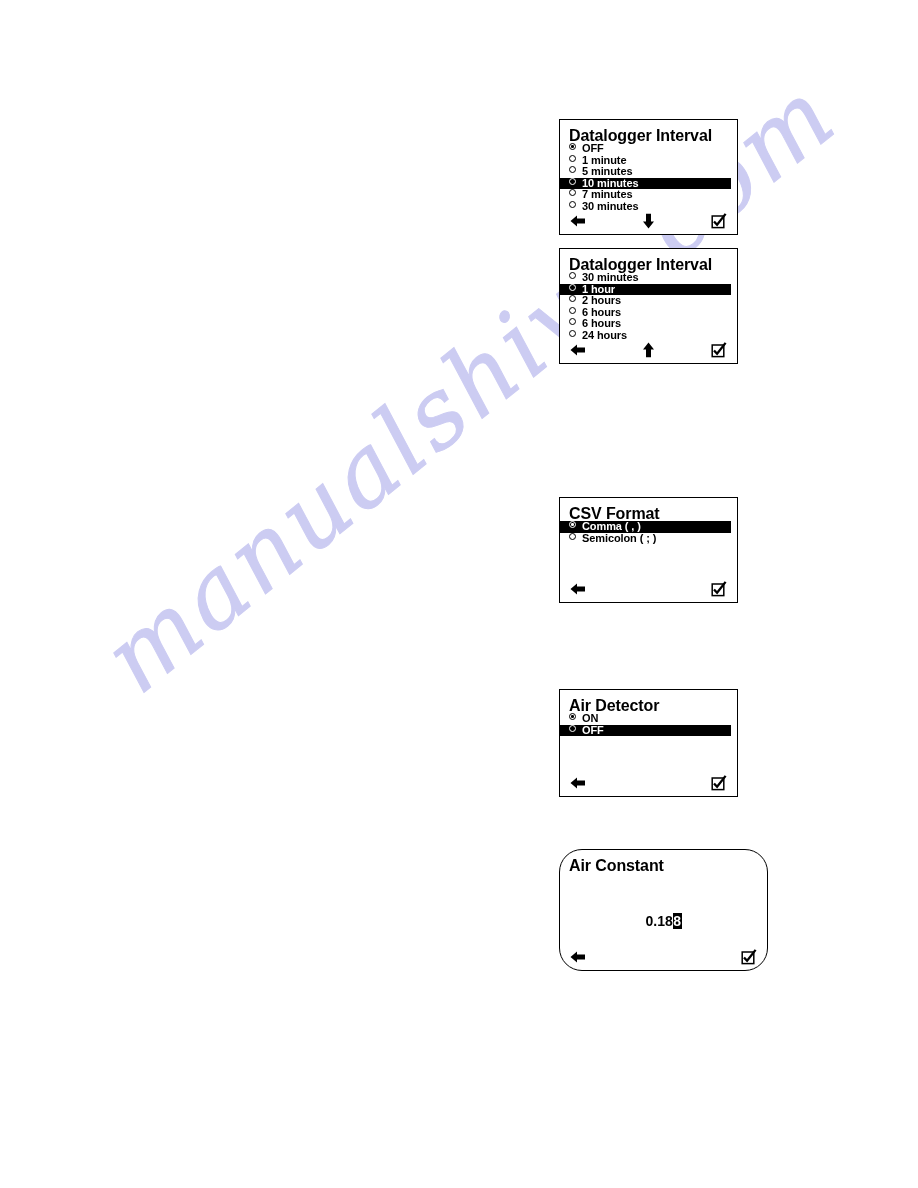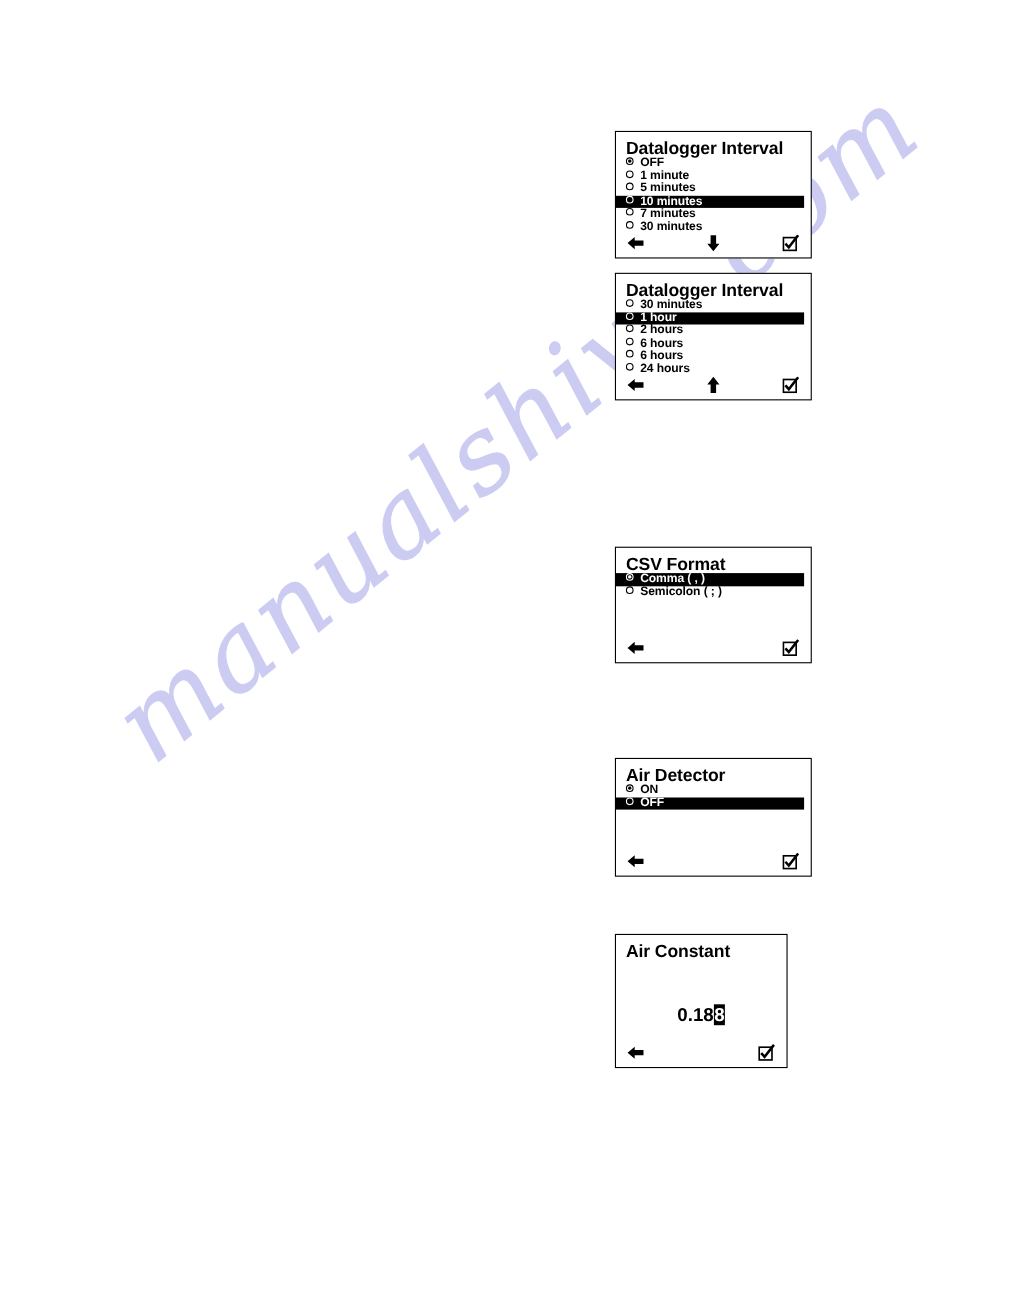--- a/index.html
+++ b/index.html
@@ -113,21 +113,21 @@
     letter-spacing: -0.1px;
     white-space: nowrap;
     line-height: 11px;
   }
 
   
   .value-display {
     position: absolute;
     width: 100%;
     text-align: center;
-    font-size: 17px;
+    font-size: 14px;
     font-weight: bold;
     color: #000;
     letter-spacing: 0px;
   }
   .value-display .cursor-digit {
     background: #000;
     color: #fff;
     padding: 0 0.5px;
   }
 
@@ -327,21 +327,21 @@
       <div class="sk sk-right">
         <svg width="16" height="16" viewBox="0 0 16 16">
           <rect x="1.2" y="3.0" width="11.6" height="11.6" fill="#fff" stroke="#000" stroke-width="1.5"></rect>
           <path d="M3.0 8.4 L6.1 11.8 L14.6 0.9" fill="none" stroke="#000" stroke-width="2.3"></path>
         </svg>
       </div>
     </div>
   </div>
 </div>
 
-<div class="lcd" style="left:559px; top:849px; width:157px; height:122px;">
+<div class="lcd" style="left:559px; top:849px; width:209px; height:122px;border-radius:23px;">
   <div class="lcd-inner">
     <div class="lcd-title">Air Constant</div>
 
     <div class="value-display" style="top:63px;">
       <span>0.18</span><span class="cursor-digit">8</span>
     </div>
 
     <div class="softbar">
       <div class="sk sk-left">
         <svg width="16" height="14" viewBox="0 0 16 14">

